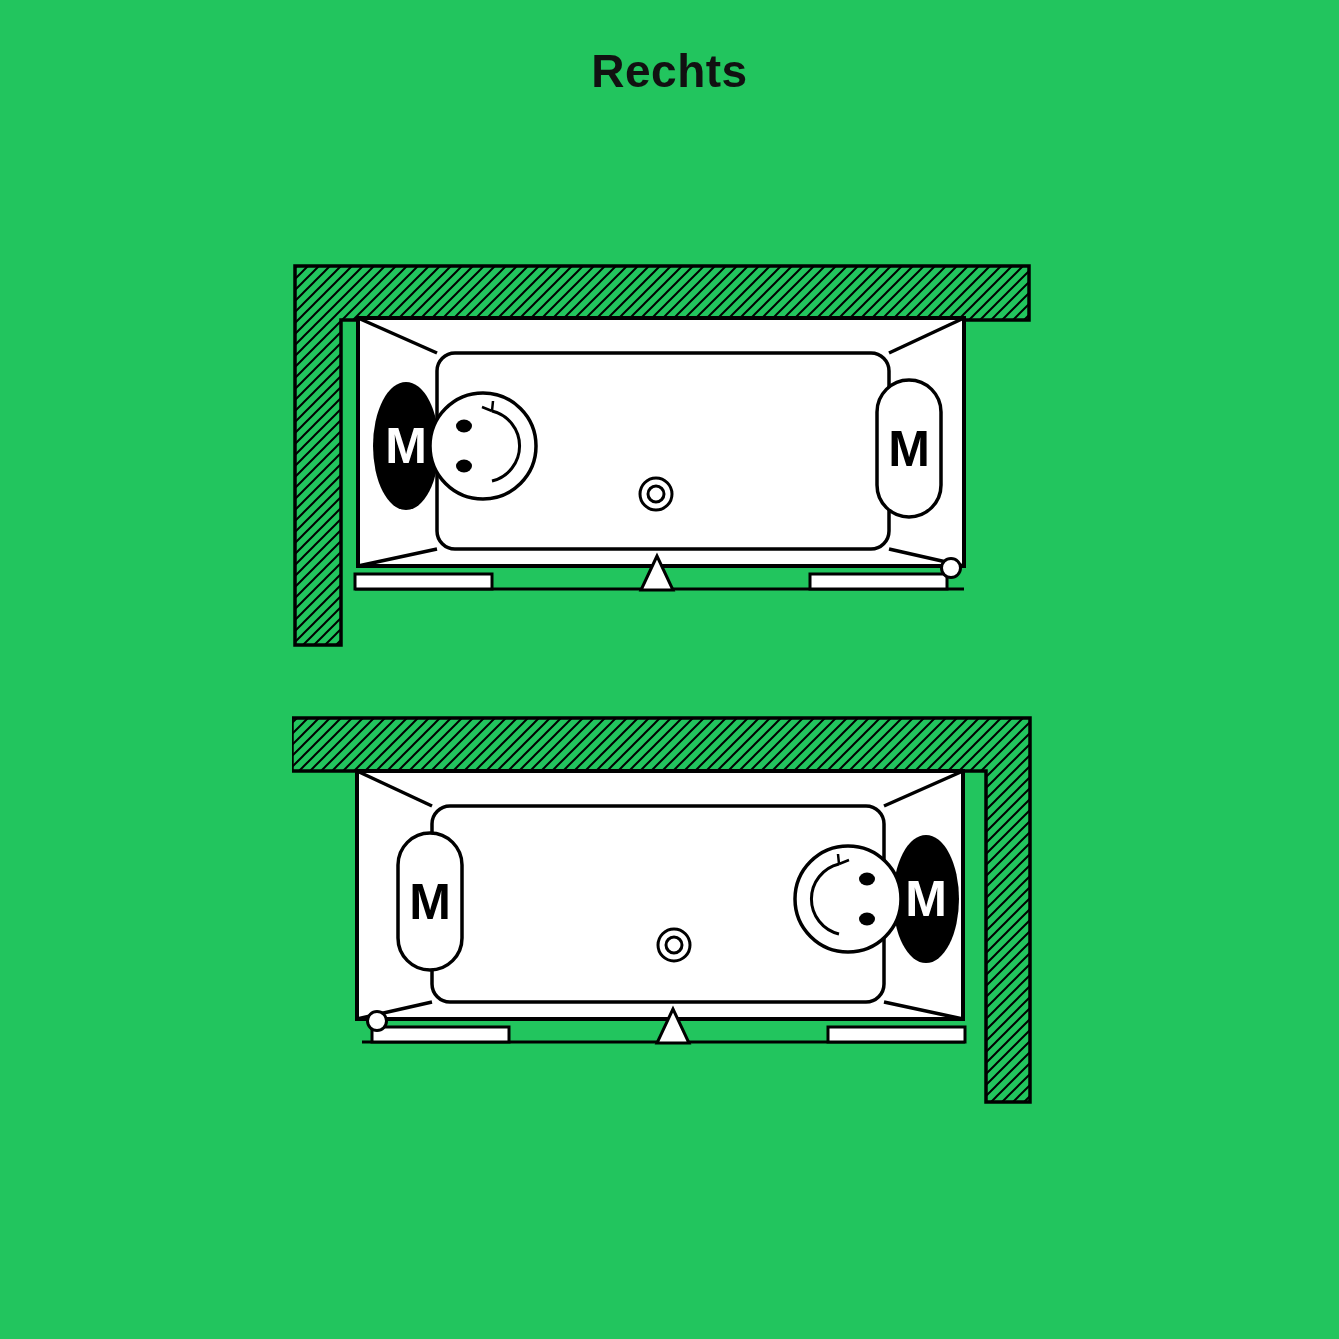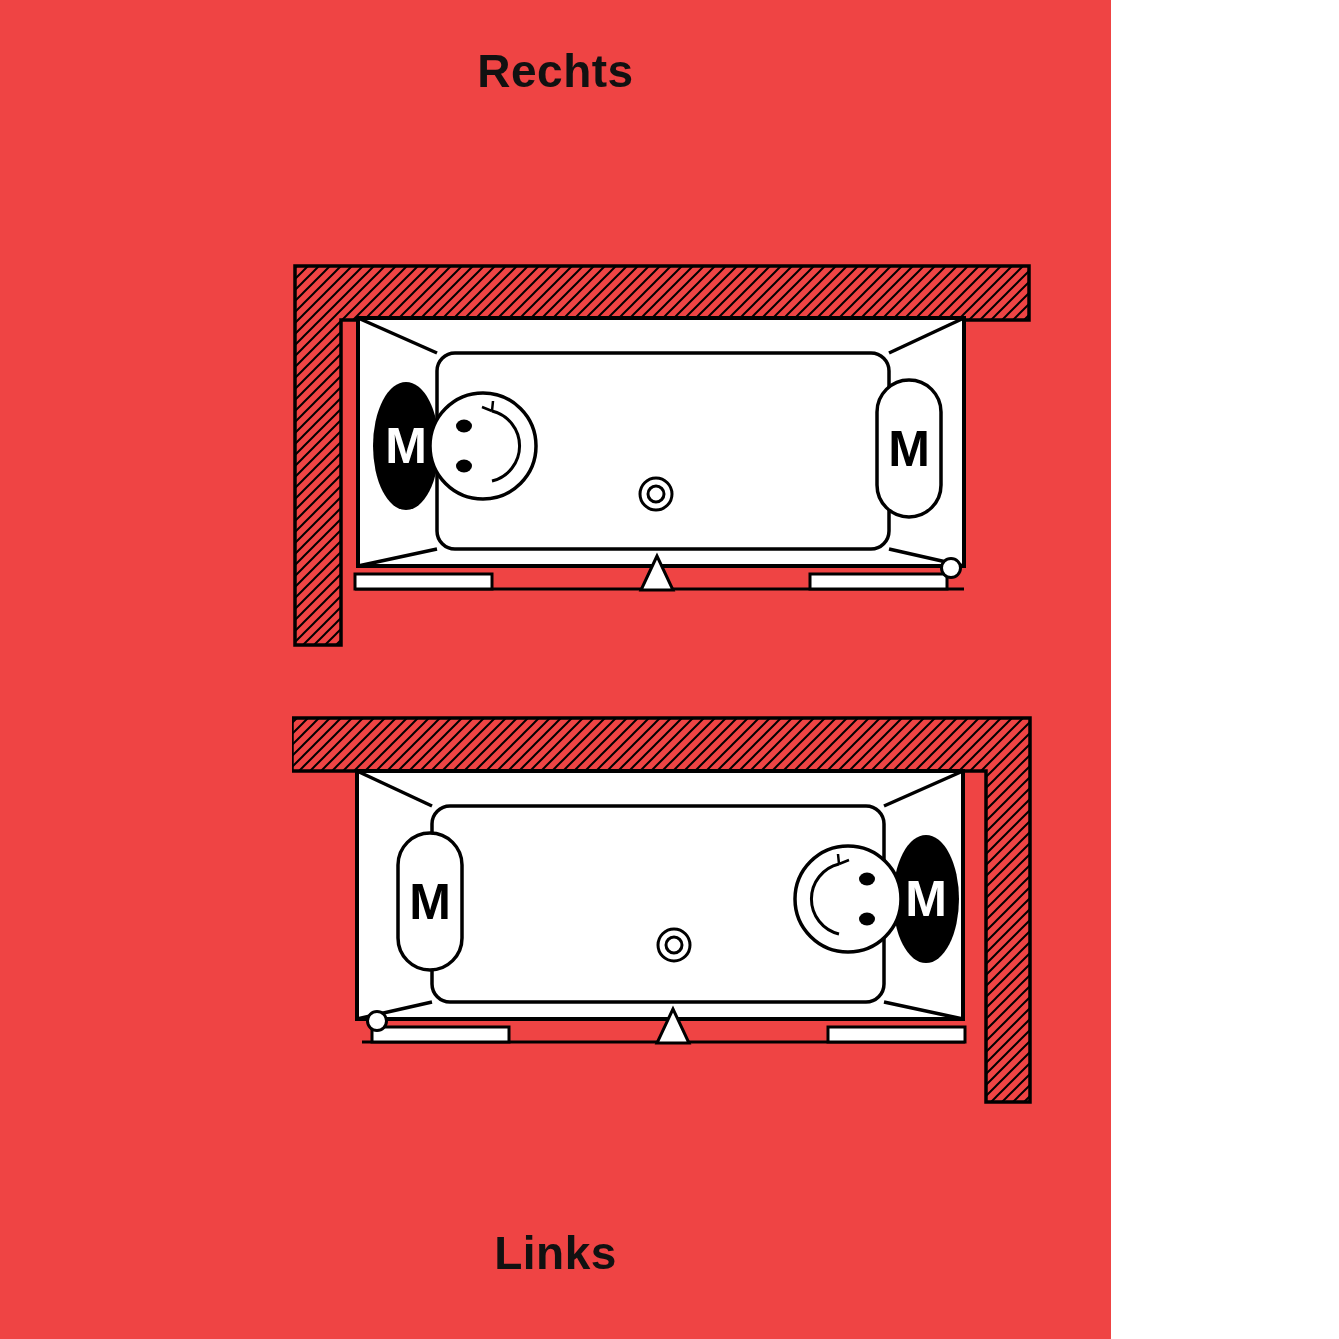--- a/index.html
+++ b/index.html
@@ -3,23 +3,23 @@
 <meta charset="utf-8">
 <style>
   html, body {
     margin: 0;
     padding: 0;
     background: #ffffff;
     font-family: "Liberation Sans", sans-serif;
   }
   .page {
     position: relative;
-    width: 1111px;
+    width: 1339px;
     height: 1339px;
-    background: #ef4444;
+    background: #22c55e;
     overflow: hidden;
   }
   .title {
     position: absolute;
     left: 0;
     width: 100%;
     text-align: center;
     font-size: 46px;
     font-weight: 700;
     color: #111111;
@@ -152,15 +152,14 @@
         <path d="M547,152 L557,148 M547,152 L546,142" fill="none" stroke="#000000" stroke-width="2.5"></path>
       </g>
 
       <g fill="none" stroke="#000000" stroke-width="3">
         <circle cx="382" cy="233" r="16"></circle>
         <circle cx="382" cy="233" r="8"></circle>
       </g>
     </svg>
   </div>
 
-  <div class="title title-bottom">Links</div>
 
 </div>
 
 </body></html>

